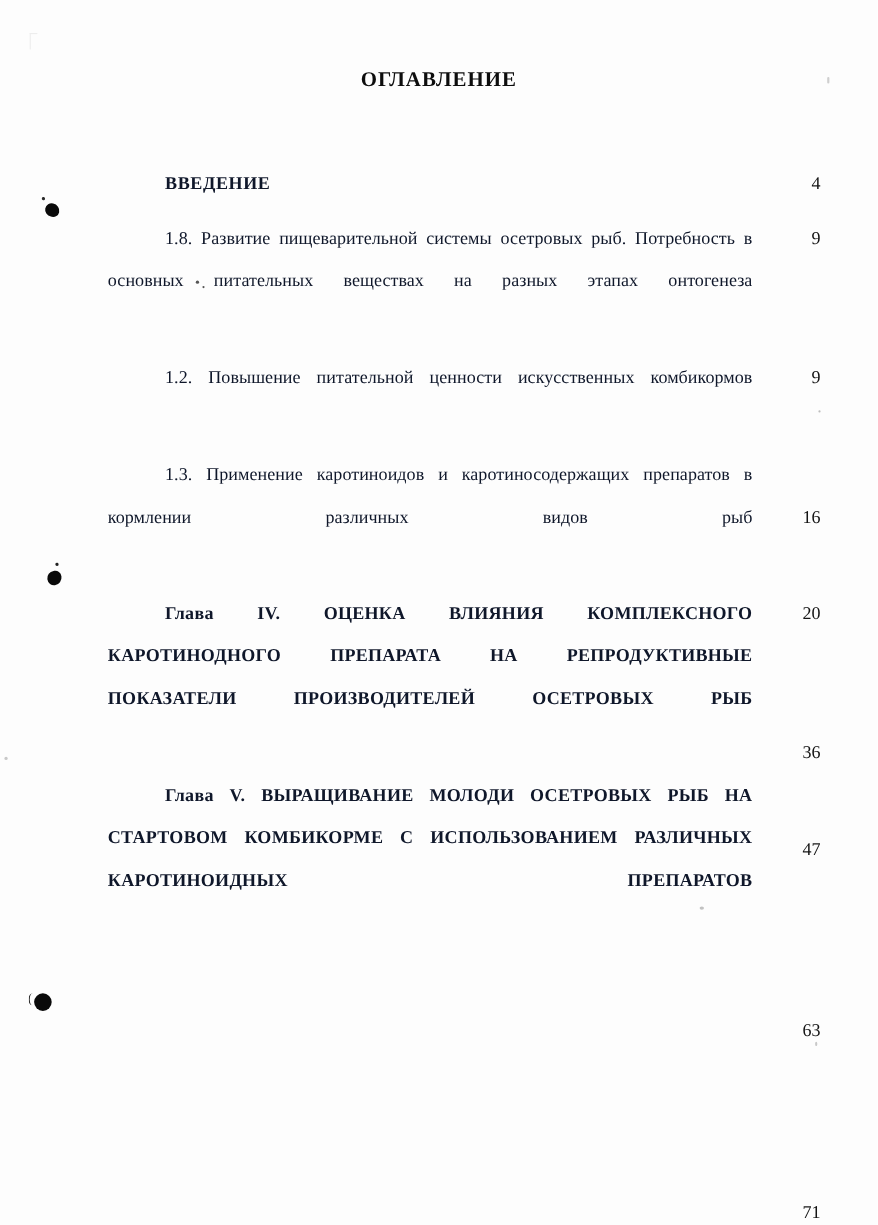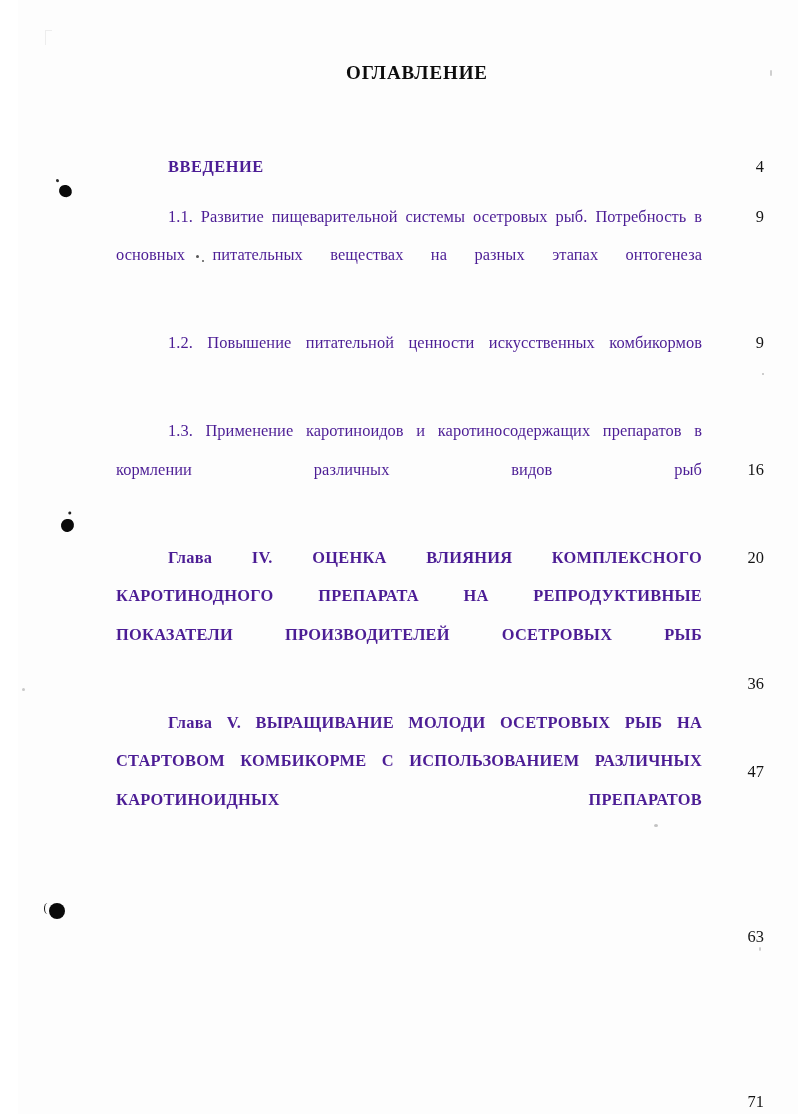--- a/index.html
+++ b/index.html
@@ -16,21 +16,20 @@
     font-family: "Liberation Serif", "DejaVu Serif", serif;
     color: #111111;
     -webkit-font-smoothing: antialiased;
   }
 
   
   .page {
     position: absolute;
     inset: 0;
     background: #fdfdfd;
-    margin-left: 18px;
   }
 
   
   .doc-title {
     position: absolute;
     top: 62px;
     left: 0;
     width: 798px;
     text-align: center;
     font-weight: bold;
@@ -51,21 +50,21 @@
     position: relative;
     margin-bottom: 11px;
   }
 
   .entry-text {
     text-align: justify;
     text-justify: inter-word;
     text-indent: 52px;
     font-size: 16.4px;
     line-height: 38.5px;
-    color: #4c1d95;
+    color: #0f172a;
     word-spacing: 0.2px;
   }
   .entry-text::after {
     content: "";
     display: inline-block;
     width: 100%;
     height: 0;
   }
 
   
@@ -175,21 +174,21 @@
 
 <div class="page">
 
   <div class="doc-title">ОГЛАВЛЕНИЕ</div>
 
   <div class="toc" id="toc-list">
       <div class="toc-entry level-front">
         <div class="entry-text">ВВЕДЕНИЕ</div>
       </div>
       <div class="toc-entry level-sub">
-        <div class="entry-text">1.1. Развитие пищеварительной системы осетровых рыб. Потребность в основных питательных веществах на разных этапах онтогенеза</div>
+        <div class="entry-text">1.8. Развитие пищеварительной системы осетровых рыб. Потребность в основных питательных веществах на разных этапах онтогенеза</div>
       </div>
       <div class="toc-entry level-sub">
         <div class="entry-text">1.2. Повышение питательной ценности искусственных комбикормов</div>
       </div>
       <div class="toc-entry level-sub">
         <div class="entry-text">1.3. Применение каротиноидов и каротиносодержащих препаратов в кормлении различных видов рыб</div>
       </div>
       <div class="toc-entry level-chapter">
         <div class="entry-text">Глава IV. ОЦЕНКА ВЛИЯНИЯ КОМПЛЕКСНОГО КАРОТИНОДНОГО ПРЕПАРАТА НА РЕПРОДУКТИВНЫЕ ПОКАЗАТЕЛИ ПРОИЗВОДИТЕЛЕЙ ОСЕТРОВЫХ РЫБ</div>
       </div>

